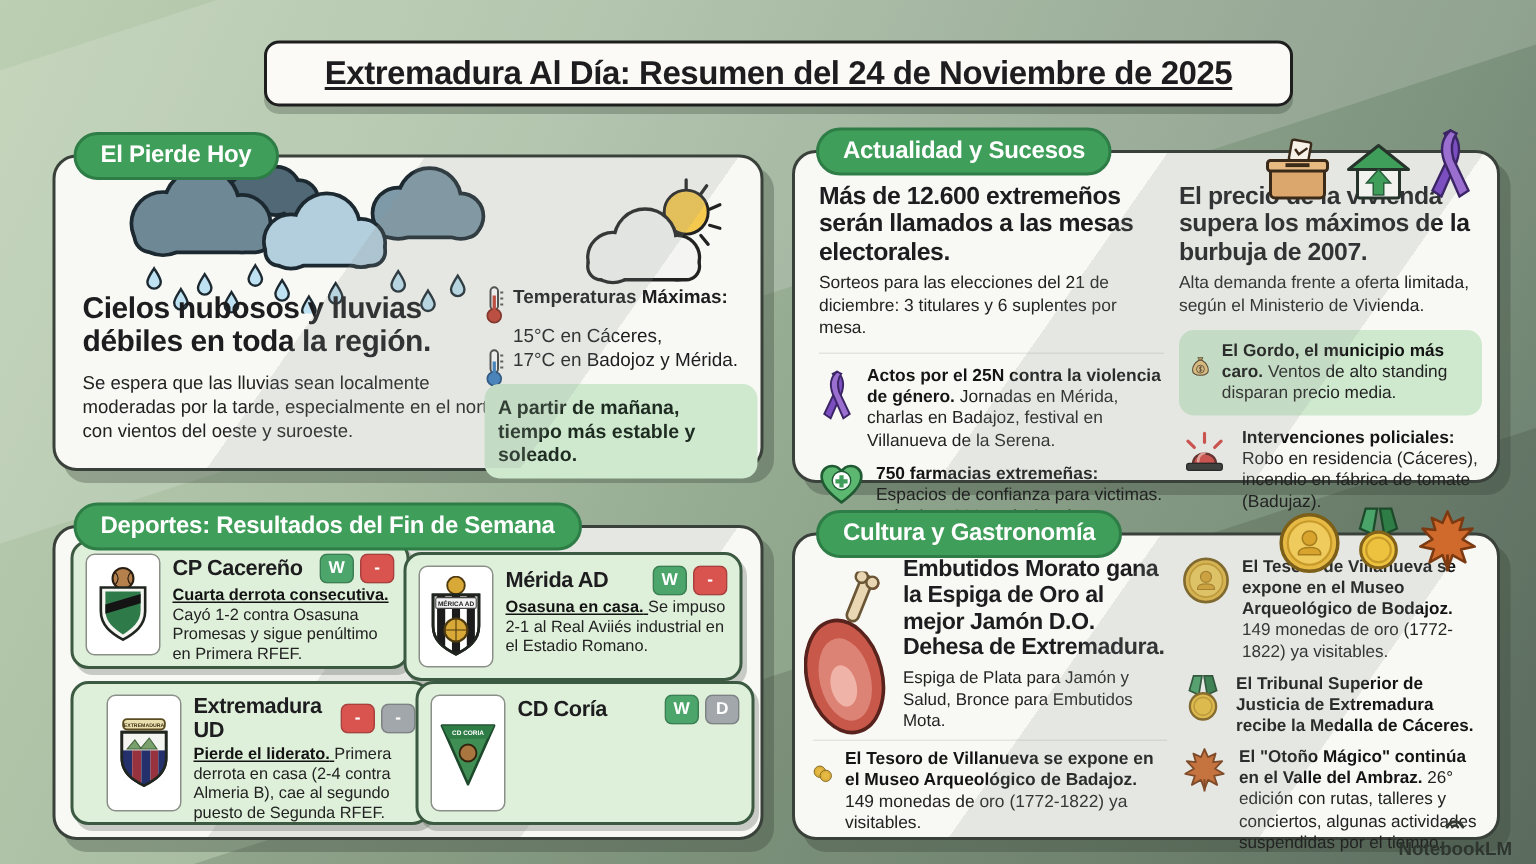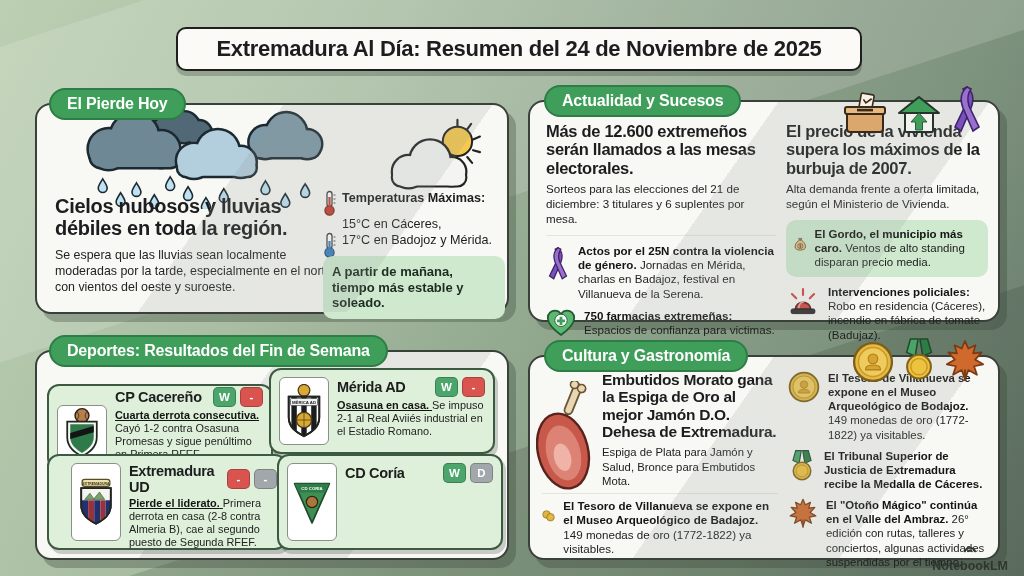--- a/index.html
+++ b/index.html
@@ -8,21 +8,21 @@
     background:linear-gradient(115deg,#bccfb2 0%,#a8bda2 30%,#90a68d 55%,#7e937e 78%,#66786b 100%);
     color:#1d1d1f;}
   .bg-band{position:absolute;pointer-events:none;}
   .band1{width:1500px;height:300px;background:rgba(255,255,255,0.15);transform:rotate(-18deg);left:-120px;top:-150px;}
   .band2{width:1500px;height:280px;background:rgba(30,42,34,0.16);transform:rotate(-18deg);left:-180px;top:440px;}
 
   .title-banner{position:absolute;left:176px;top:27px;width:682px;height:40px;
     background:#fbfaf6;border:2px solid #1e1e1e;border-radius:10px;
     display:flex;align-items:center;justify-content:center;
     font-size:22px;font-weight:800;letter-spacing:-0.3px;
-    box-shadow:0 5px 0 rgba(44,56,46,.28);}
+    box-shadow:0 5px 0 rgba(44,56,46,.28);text-decoration:underline;}
 
   .panel{position:absolute;background:#f8f8f4;border:2px solid #39413a;border-radius:16px;
     box-shadow:7px 8px 0 rgba(52,64,54,.32);}
   .panel::after{content:"";position:absolute;inset:0;border-radius:14px;pointer-events:none;
     background:linear-gradient(125deg,transparent 40%,rgba(145,153,147,.18) 40%,rgba(145,153,147,.18) 74%,transparent 74%);}
   .pill{position:absolute;top:-17px;background:#3f9e59;color:#fff;font-weight:800;
     border:2px solid #2e7d46;border-radius:18px;padding:5px 16px;font-size:16px;
     letter-spacing:-0.2px;white-space:nowrap;z-index:3;}
 
   .weather{left:35px;top:103px;width:470px;height:207px;}
@@ -56,21 +56,21 @@
   .itext b{font-weight:800;color:#141414;}
   .itext b::after{content:" ";}
   .n-callout{margin-top:8px;background:#cfe9cf;border-radius:10px;padding:7px 8px;
     display:flex;gap:8px;align-items:flex-start;}
   .n-callout .itext{font-size:11.5px;}
 
   .sports{left:35px;top:350px;width:470px;height:206px;}
   .sports .pill{left:12px;}
   .scard{position:absolute;width:206px;background:#dff0da;border:2px solid #3c5a42;border-radius:12px;
     box-shadow:3px 4px 0 rgba(30,40,30,.22);padding:7px 8px;display:flex;gap:8px;z-index:2;}
-  .scard.c1{left:10px;top:32px;height:68px;align-items:flex-end;}
+  .scard.c1{left:10px;top:8px;height:68px;}
   .scard.c2{left:232px;top:16px;height:68px;}
   .scard.c3{left:10px;top:102px;height:78px;padding-left:22px;}
   .scard.c4{left:240px;top:102px;height:78px;}
   .crest-box{flex:none;width:48px;background:#fff;border:1px solid #8a8f88;border-radius:6px;
     display:flex;align-items:center;justify-content:center;}
   .scard-main{flex:1;min-width:0;}
   .scard-head{display:flex;align-items:center;gap:4px;}
   .team{font-weight:800;font-size:14.5px;letter-spacing:-0.3px;flex:1;}
   .rbadge{flex:none;width:21px;height:18px;border-radius:5px;color:#fff;font-weight:800;font-size:11.5px;
     display:flex;align-items:center;justify-content:center;border:1px solid rgba(0,0,0,.22);}
@@ -362,21 +362,21 @@
           <rect x="7" y="3" width="32" height="8" rx="3" fill="#eadfae" stroke="#5a4c20" stroke-width="1.4"></rect>
           <text x="23" y="9" font-size="4" font-weight="bold" text-anchor="middle" fill="#3a3012">EXTREMADURA</text>
         </svg>
       </div>
       <div class="scard-main">
         <div class="scard-head">
           <span class="team">Extremadura UD</span>
           <span class="rbadge" data-type="loss">-</span>
           <span class="rbadge" data-type="neutral">-</span>
         </div>
-        <div class="scard-text"><b>Pierde el liderato.</b><span>Primera derrota en casa (2-8 contra Almeria B), cae al segundo puesto de Segunda RFEF.</span></div>
+        <div class="scard-text"><b>Pierde el liderato.</b><span>Primera derrota en casa (2-4 contra Almeria B), cae al segundo puesto de Segunda RFEF.</span></div>
       </div>
     </div>
 
     <div class="scard c4">
       <div class="crest-box">
         <svg width="40" height="50" viewBox="0 0 46 56">
           <polygon points="3,7 43,7 23,52" fill="#3f8f55" stroke="#1e4a2c" stroke-width="2" stroke-linejoin="round"></polygon>
           <polygon points="3,7 43,7 38,17 8,17" fill="#2e7d46"></polygon>
           <text x="23" y="14.5" font-size="5" font-weight="bold" text-anchor="middle" fill="#fff">CD CORIA</text>
           <circle cx="23" cy="28" r="6.5" fill="#a9763f" stroke="#33240f" stroke-width="1.4"></circle>

